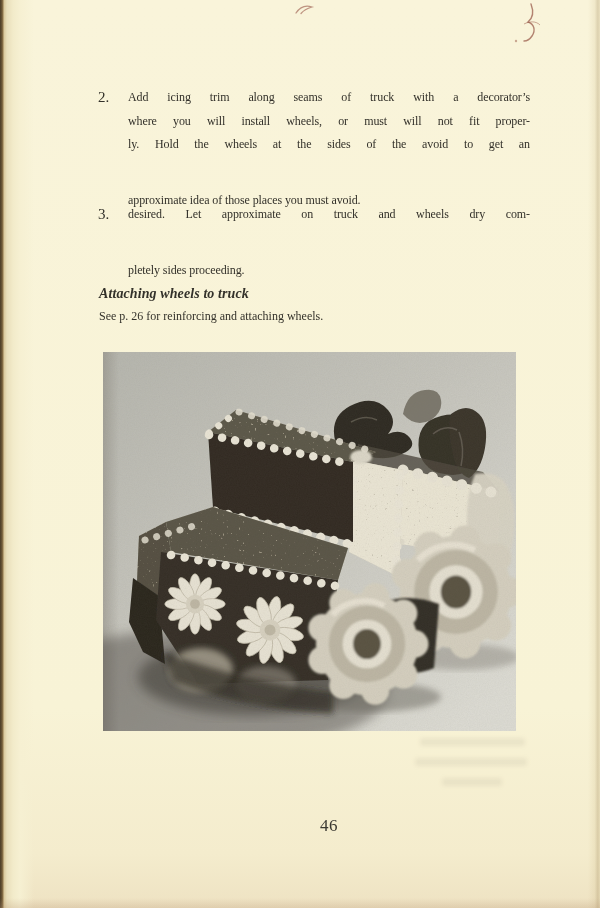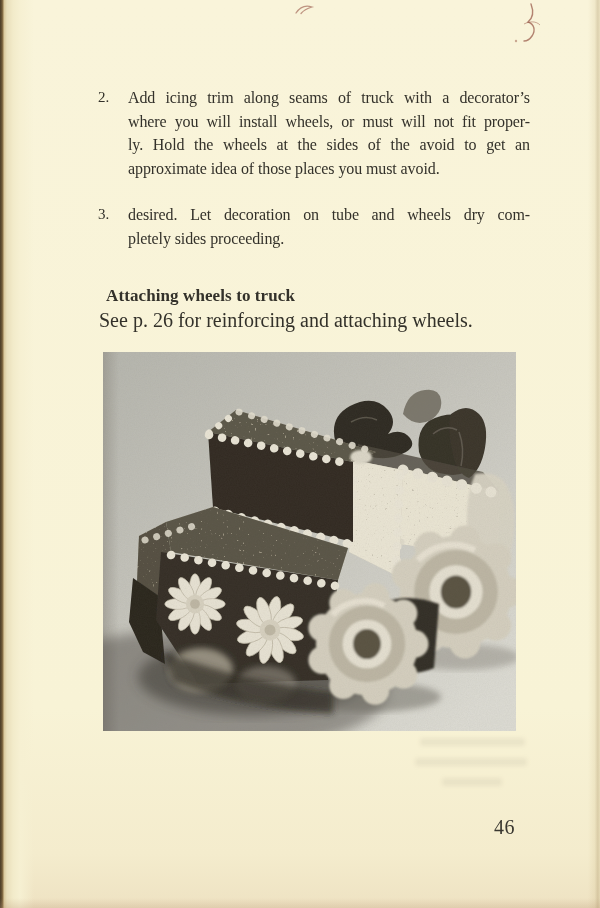--- a/index.html
+++ b/index.html
@@ -16,29 +16,29 @@
     position:absolute;right:0;top:0;bottom:0;width:12px;pointer-events:none;
     background:linear-gradient(90deg,rgba(248,243,215,0) 0%,rgba(203,182,130,.18) 55%,rgba(160,135,85,.32) 82%,rgba(214,198,155,.45) 100%);
   }
   .bottom-shade{
     position:absolute;left:0;right:0;bottom:0;height:10px;pointer-events:none;
     background:linear-gradient(0deg,rgba(186,152,120,.28),rgba(186,152,120,0));
   }
   .list-item{position:absolute;left:128px;width:402px;}
   .item-number{position:absolute;left:-30px;top:0;font-size:15px;line-height:23.5px;}
   .jline{
-    font-size:16px;line-height:23.5px;letter-spacing:-0.1px;white-space:nowrap;
+    font-size:12px;line-height:23.5px;letter-spacing:-0.1px;white-space:nowrap;
     text-align:justify;text-align-last:justify;
   }
-  .jline.last{text-align-last:left;}
-  .subhead{position:absolute;left:106px;top:286px;font-weight:bold;font-size:17px;letter-spacing:0.1px;}
-  .seeline{position:absolute;left:99px;top:309px;font-size:20px;}
+  .jline.last{text-align-last:left;margin-top:32px;}
+  .subhead{position:absolute;left:99px;top:286px;font-style:italic;font-weight:bold;font-size:14px;letter-spacing:0.1px;}
+  .seeline{position:absolute;left:99px;top:309px;font-size:12px;}
   .photo{position:absolute;left:103px;top:352px;width:413px;height:379px;}
   .photo svg{display:block;}
-  .page-number{position:absolute;left:113px;top:816px;width:402px;text-align:right;font-size:20px;letter-spacing:0.5px;color:#3a3831;}
+  .page-number{position:absolute;left:128px;top:816px;width:402px;text-align:center;font-size:17px;letter-spacing:0.5px;color:#3a3831;}
   .pen-marks{position:absolute;left:0;top:0;pointer-events:none;}
   .ghost{position:absolute;background:rgba(128,122,100,0.10);filter:blur(2px);border-radius:3px;pointer-events:none;}
 </style>
 </head>
 <body>
 
 <div class="page">
 
   <div class="binding-edge"></div>
   <div class="page-edge-right"></div>
@@ -54,21 +54,21 @@
   <div class="list-item" style="top:86px">
     <span class="item-number">2.</span>
     <div class="jline">Add icing trim along seams of truck with a decorator’s</div>
     <div class="jline">where you will install wheels, or must will not fit proper-</div>
     <div class="jline">ly. Hold the wheels at the sides of the avoid to get an</div>
     <div class="jline last">approximate idea of those places you must avoid.</div>
   </div>
 
   <div class="list-item" style="top:203px">
     <span class="item-number">3.</span>
-    <div class="jline">desired. Let decoration on tube and wheels dry com-</div>
+    <div class="jline">desired. Let approximate on truck and wheels dry com-</div>
     <div class="jline last">pletely sides proceeding.</div>
   </div>
 
   <div class="subhead">Attaching wheels to truck</div>
   <div class="seeline">See p. 26 for reinforcing and attaching wheels.</div>
 
   <div class="photo">
     <svg width="413" height="379" viewBox="0 0 413 379" role="img" aria-label="Black-and-white photograph of a gingerbread cookie truck decorated with rows of white icing trim, daisy cookie headlights, large ring cookie wheels and dried leaves in the truck bed">
       <defs>
         <linearGradient id="pbg" x1="0" y1="0" x2="0.85" y2="1">

